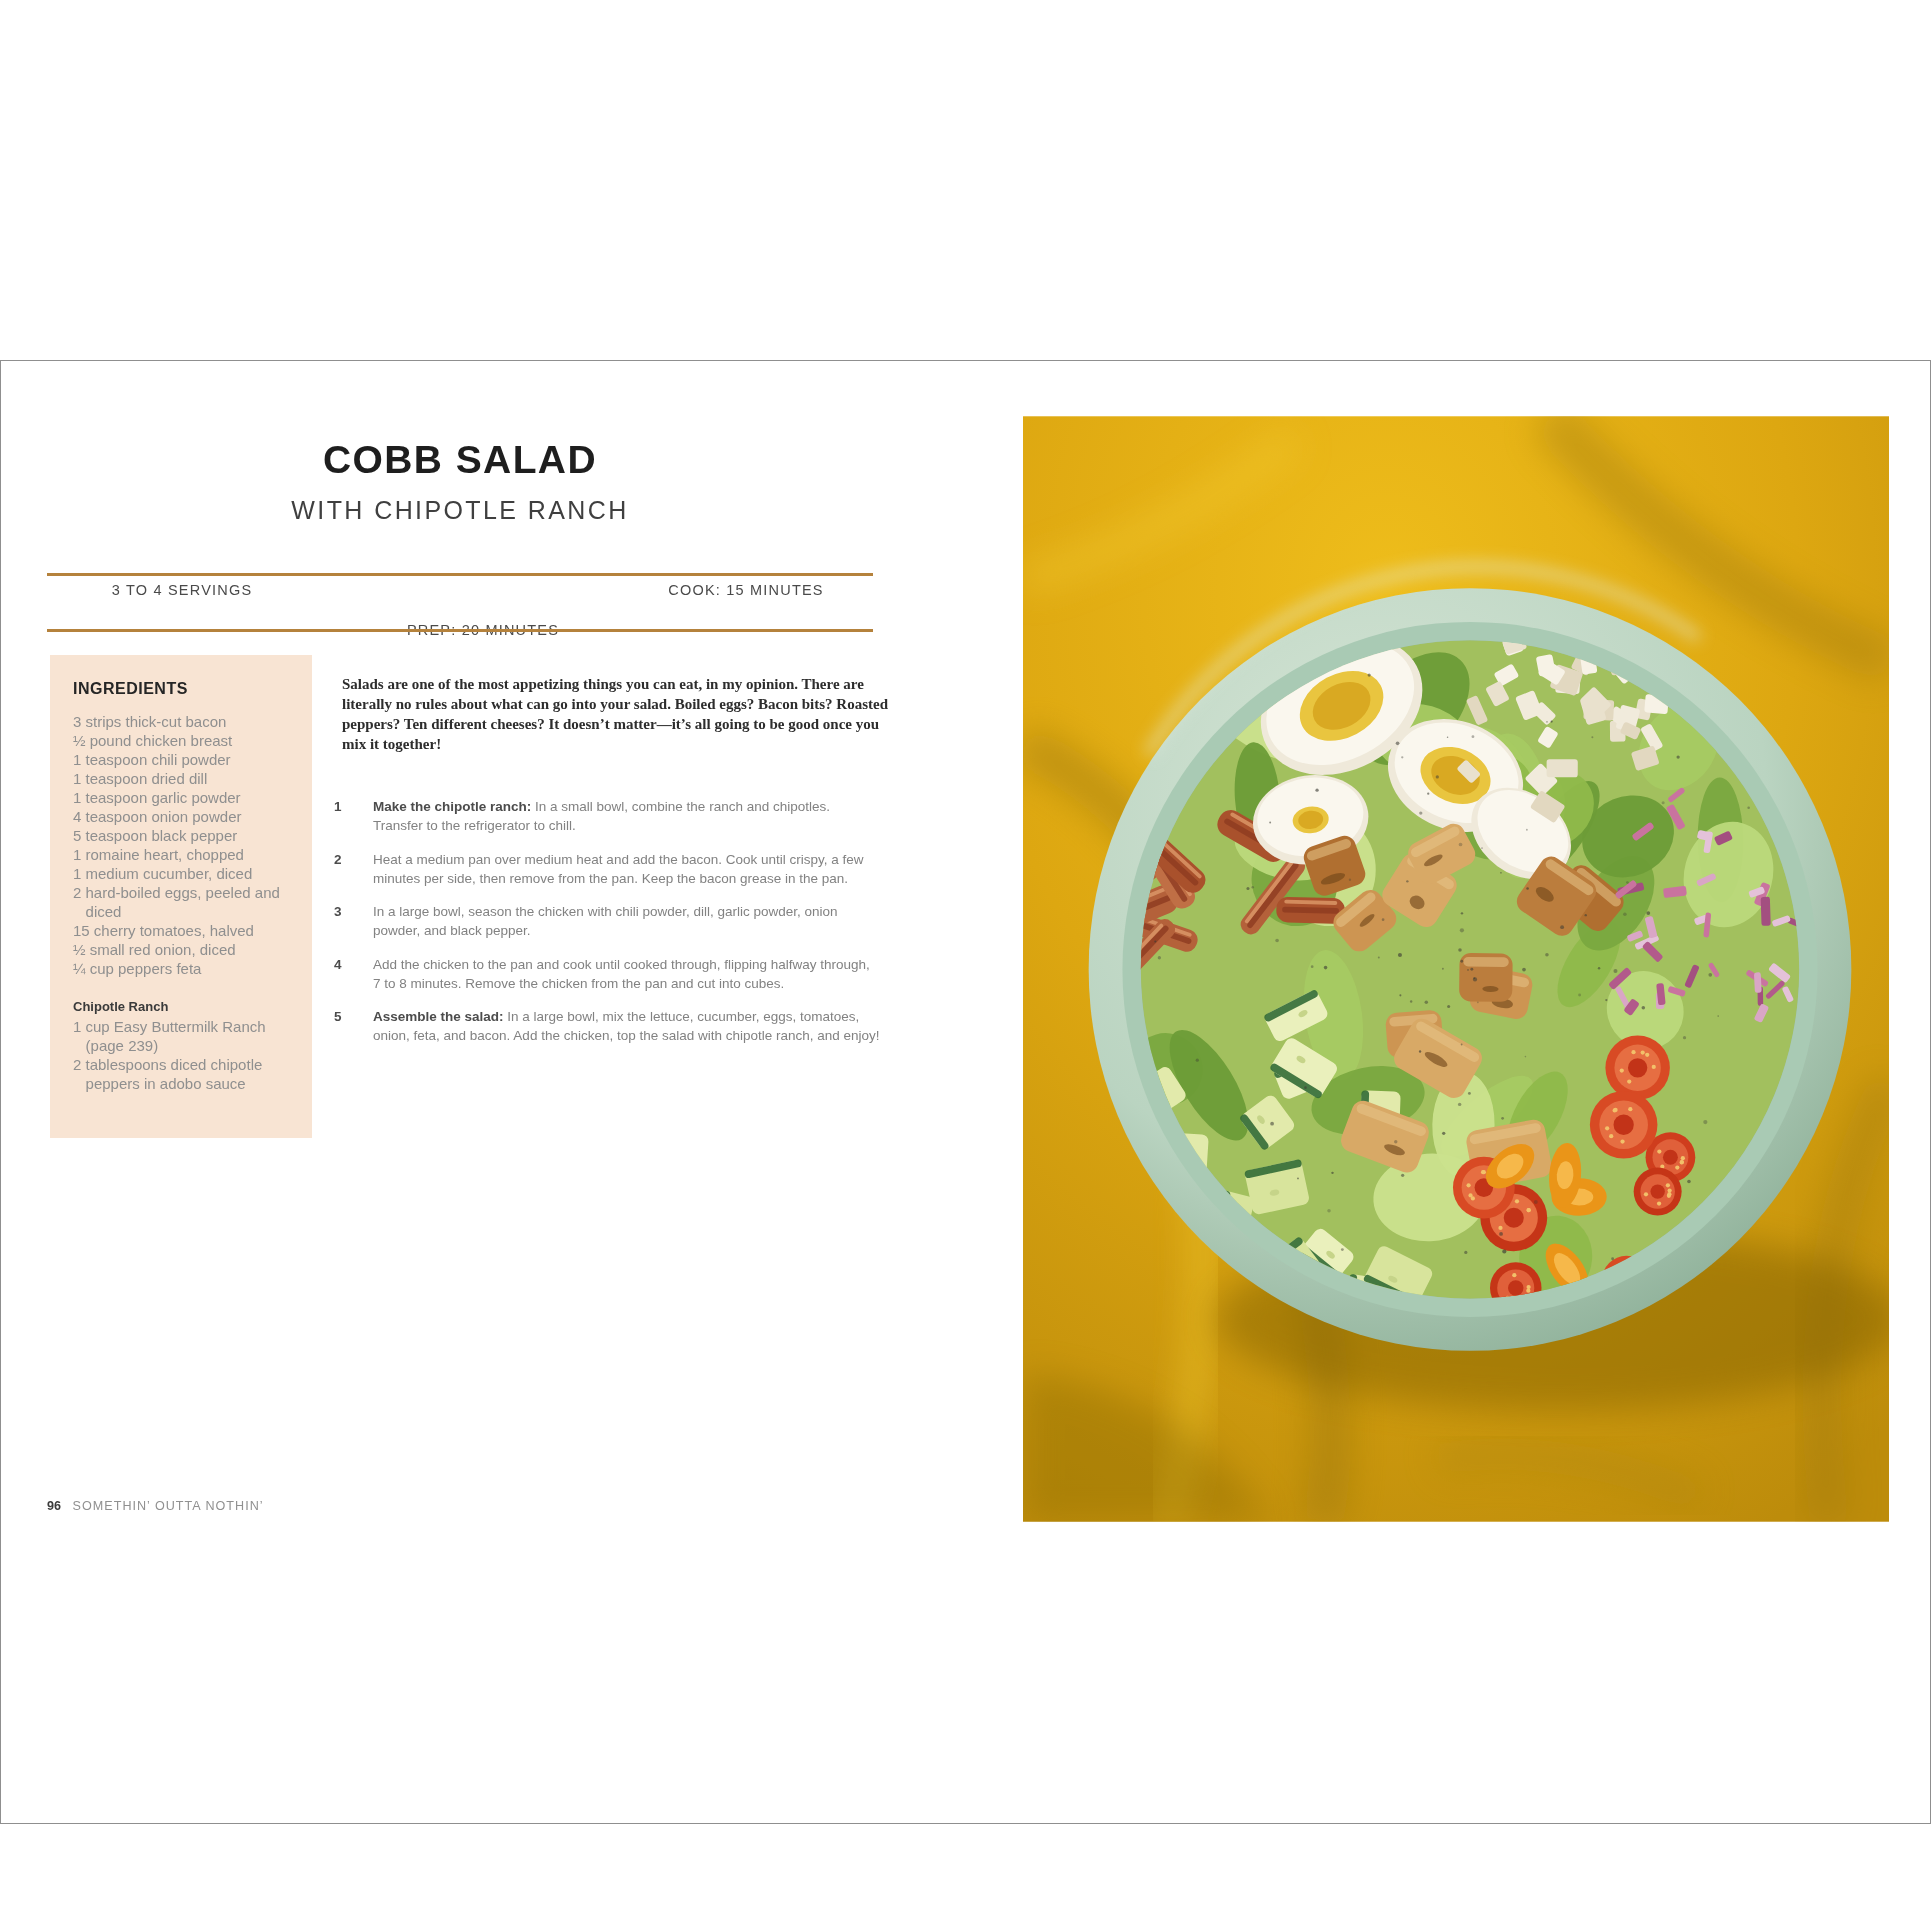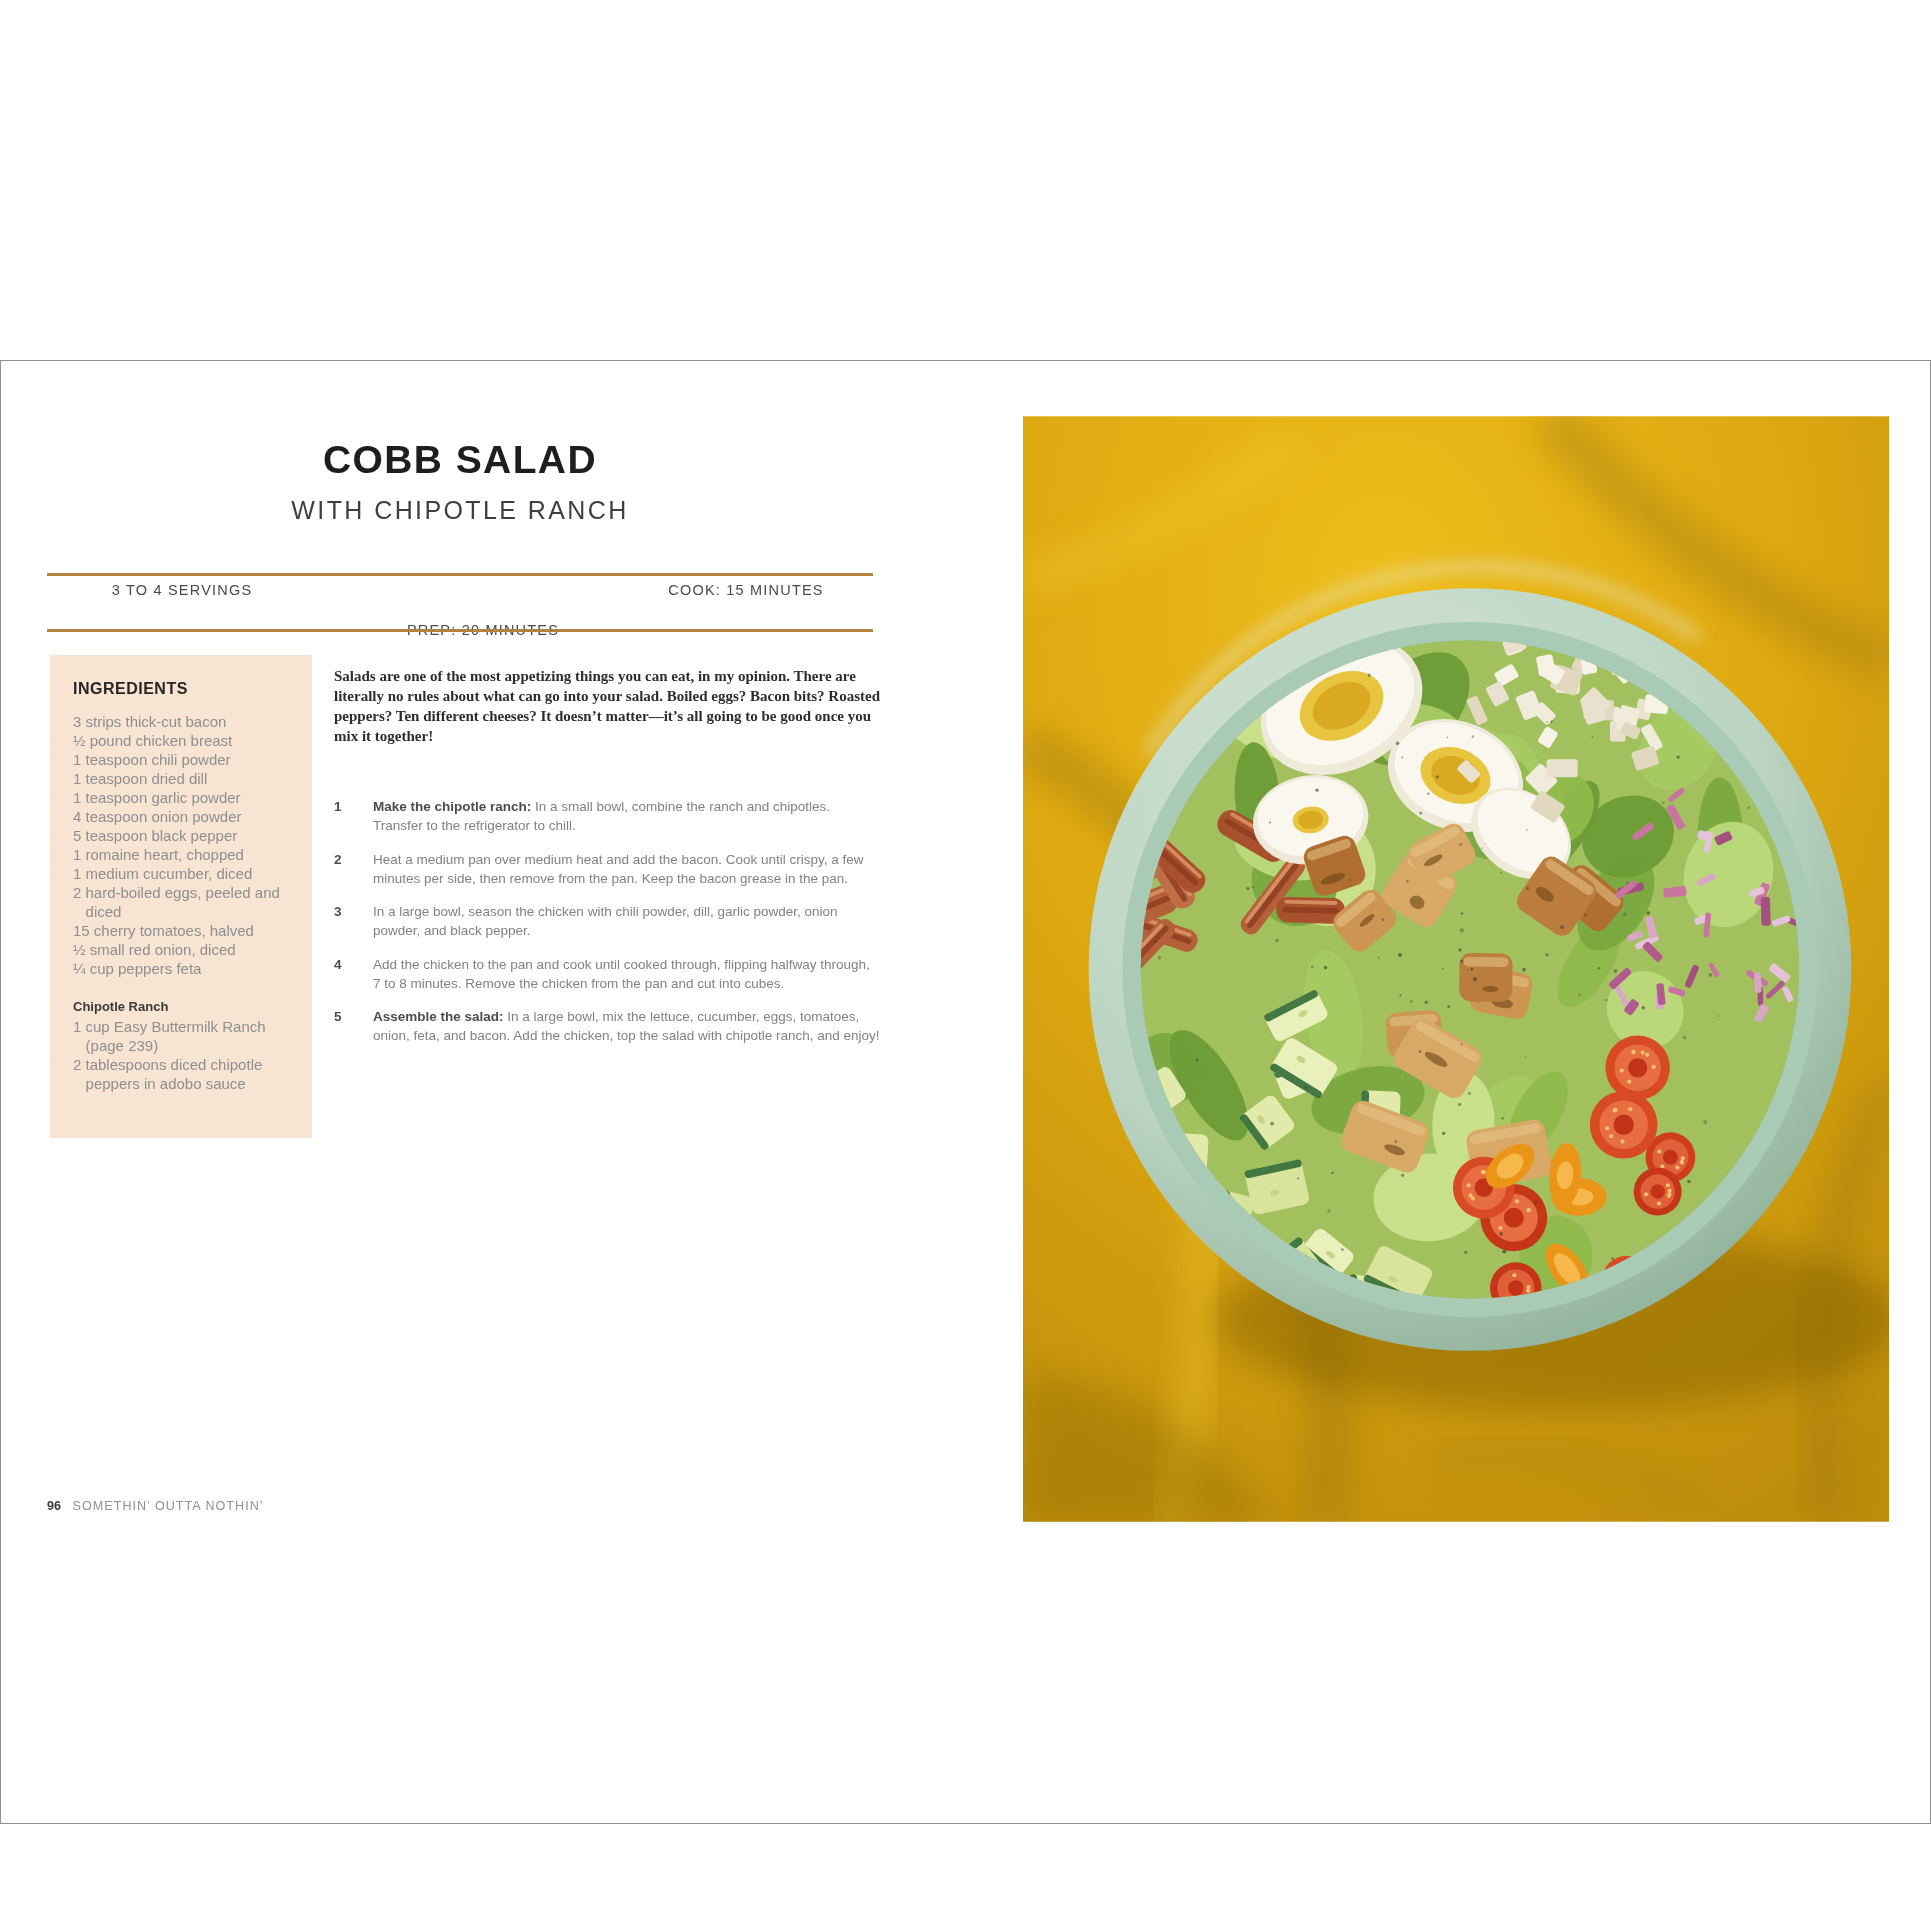--- a/index.html
+++ b/index.html
@@ -24,21 +24,21 @@
   .meta-prep{left:301px;margin-top:40px;}
   .meta-cook{left:564px;}
 
   .ingredients{position:absolute;left:49px;top:294px;width:262px;height:483px;
                background:#f8e4d3;box-sizing:border-box;padding:25px 19.3px 19.3px 23px;}
   .ingredients h3{margin:0 0 13.5px 0;font-size:16px;font-weight:bold;letter-spacing:0.5px;color:#262626;}
   .ing-list{list-style:none;margin:0;padding:0;font-size:15px;line-height:19px;color:#8f8f8f;}
   .ing-list li{padding-left:12.6px;text-indent:-12.6px;}
   .ing-subhead{margin:21px 0 3.9px 0;font-size:13px;font-weight:bold;color:#3a3a3a;}
 
-  .intro{position:absolute;left:333px;top:305px;width:546px;margin:0;
+  .intro{position:absolute;left:333px;top:305px;width:546px;margin:8px;
          font-family:"Liberation Serif", serif;font-weight:600;
          font-size:15px;line-height:20px;color:#2d2d2d;}
 
   .steps{position:absolute;left:333px;top:436px;width:546px;margin:0;padding:0;list-style:none;
          font-size:13.5px;line-height:19px;color:#828282;}
   .steps li{position:relative;padding-left:39px;margin-bottom:14.5px;}
   .steps .num{position:absolute;left:0;top:0;font-weight:bold;color:#4c4c4c;}
   .steps .lead{font-weight:bold;color:#4c4c4c;}
 
   .page-footer{position:absolute;left:46px;top:1138px;font-size:12.6px;letter-spacing:1px;color:#909090;text-align:center;}

